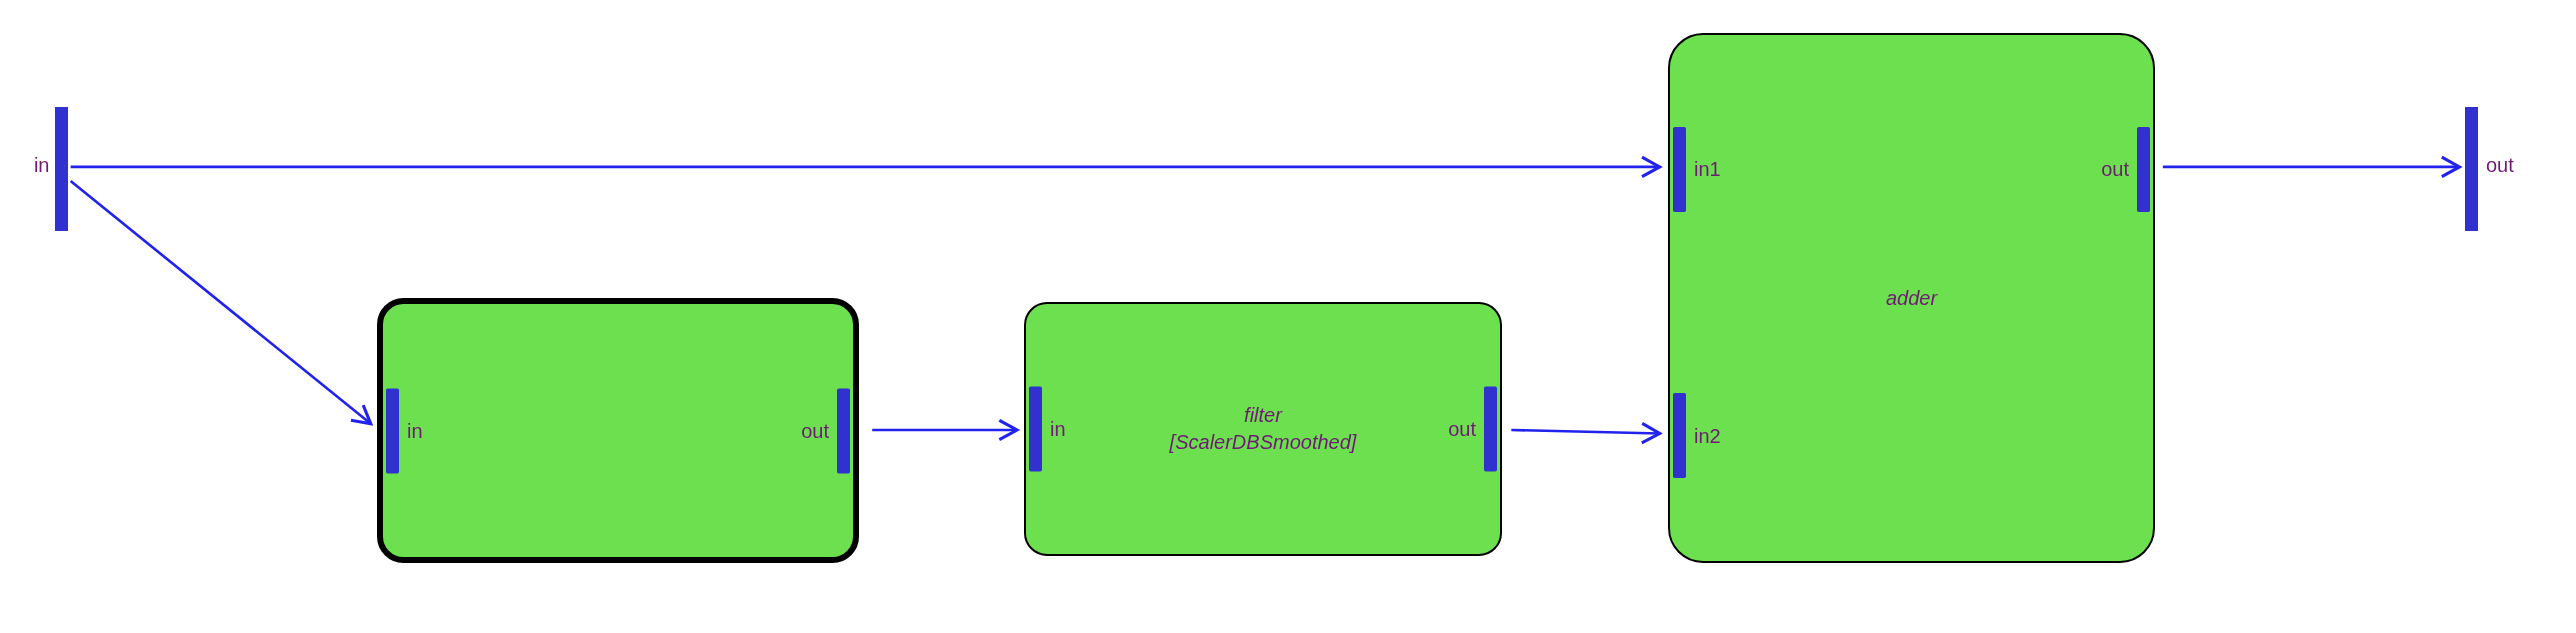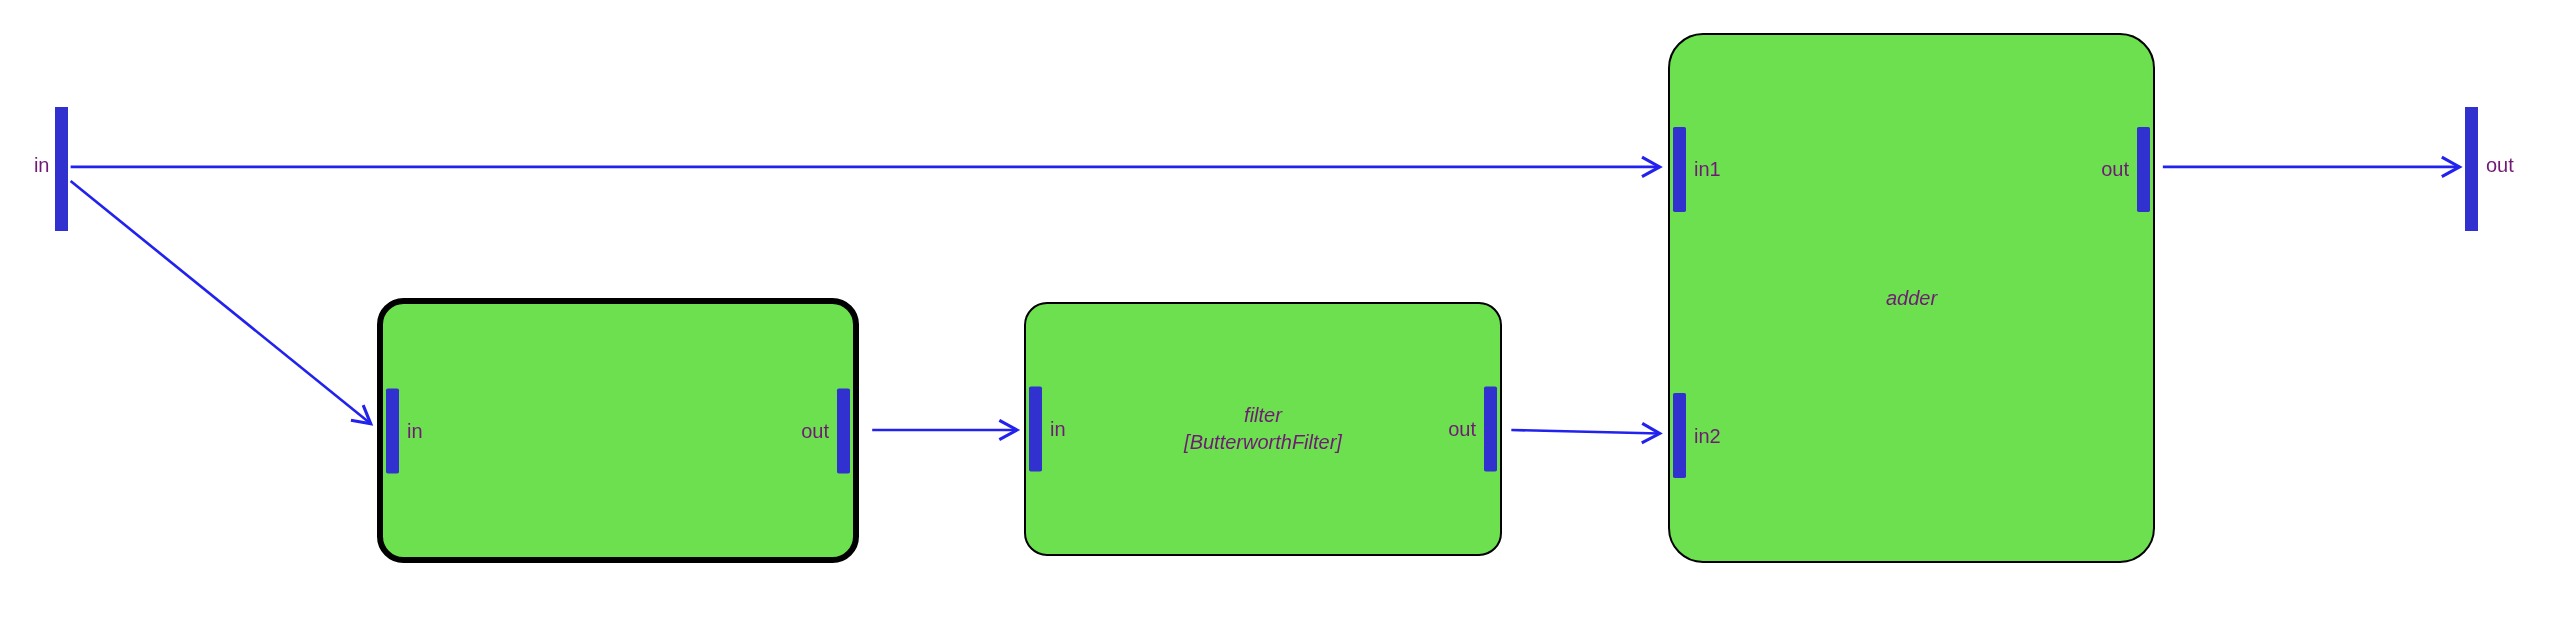--- a/index.html
+++ b/index.html
@@ -89,21 +89,21 @@
     <div class="port-label pl-right">out</div>
   </div>
 
   <div class="node" style="left:1024px; top:302px; width:478px; height:254px;">
     <div class="port pleft vcenter"></div>
     <div class="port-label pl-left">in</div>
     <div class="port pright vcenter"></div>
     <div class="port-label pl-right">out</div>
     <div class="node-title">
       <div>filter</div>
-      <div>[ButterworthFilter]</div>
+      <div>[ScalerDBSmoothed]</div>
     </div>
   </div>
 
   <div class="node big" style="left:1668px; top:33px; width:487px; height:530px;">
     <div class="port pleft" style="top:92px;"></div>
     <div class="port-label" style="left:24px; top:134px; transform:translateY(-50%);">in1</div>
     <div class="port pleft" style="top:358px;"></div>
     <div class="port-label" style="left:24px; top:401px; transform:translateY(-50%);">in2</div>
     <div class="port pright" style="top:92px;"></div>
     <div class="port-label" style="right:24px; top:134px; transform:translateY(-50%);">out</div>

